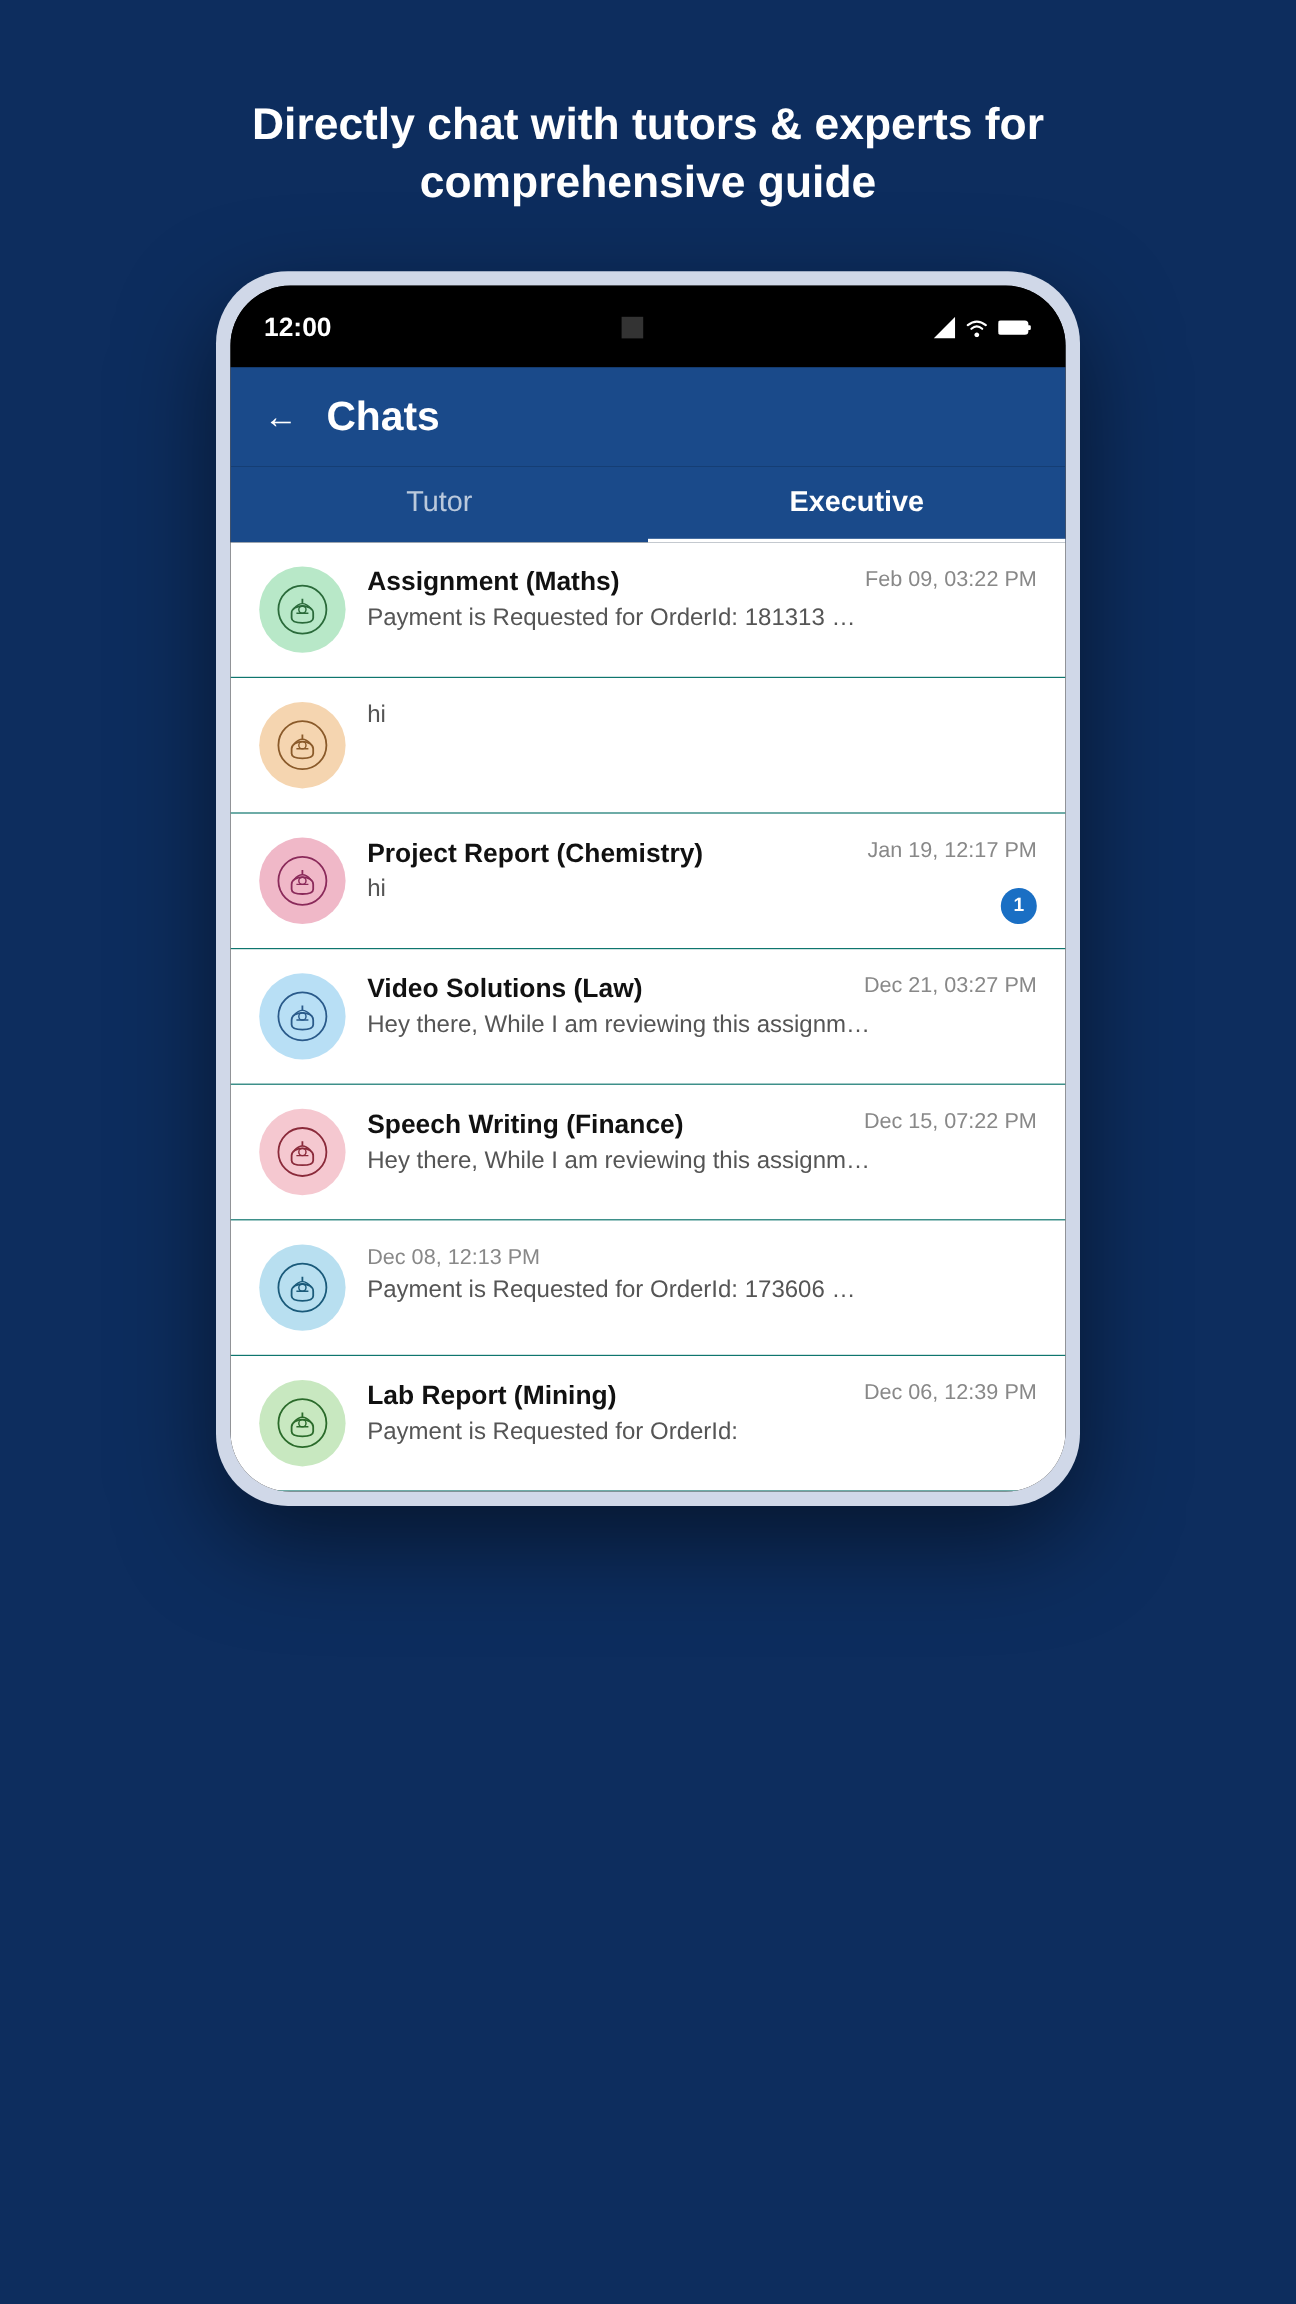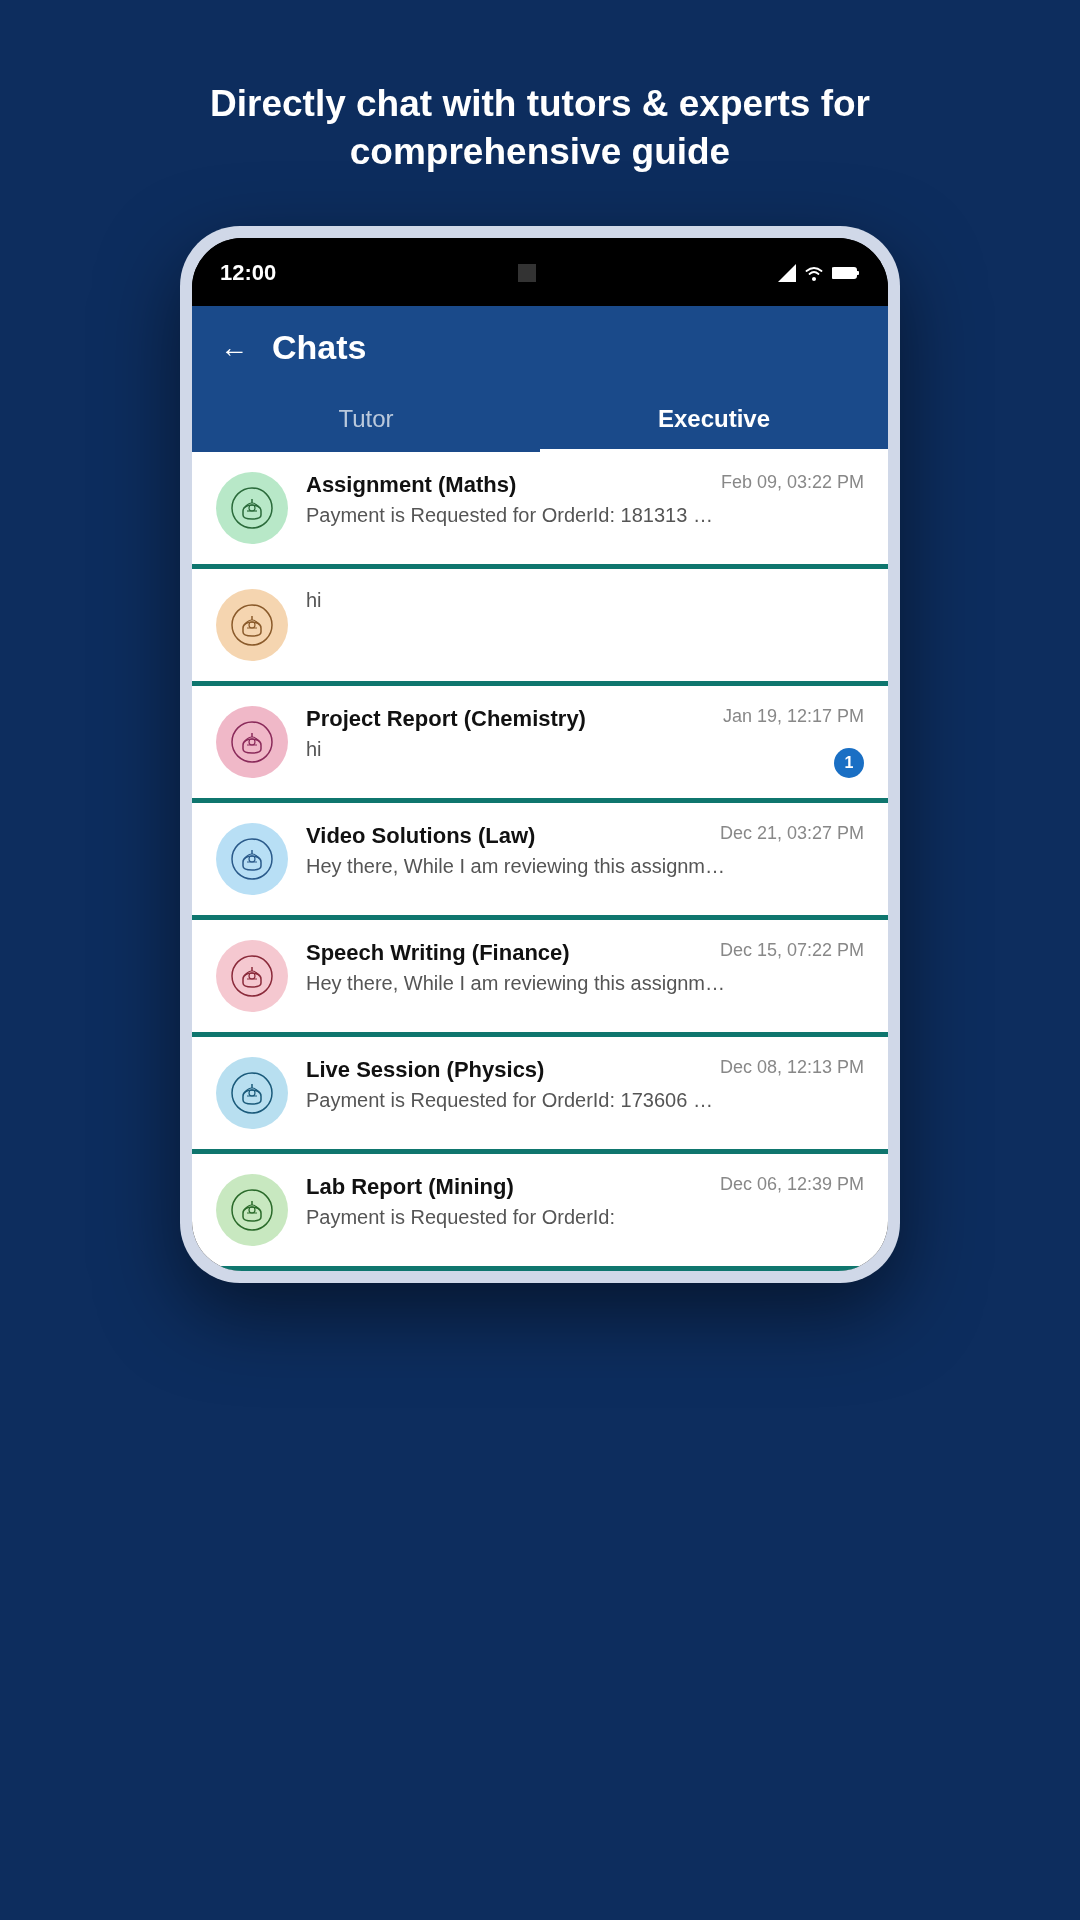--- a/index.html
+++ b/index.html
@@ -100,21 +100,21 @@
     
     .chat-list {
       background: #fff;
       overflow: hidden;
     }
 
     .chat-item {
       display: flex;
       align-items: flex-start;
       padding: 20px 24px;
-      border-bottom: 5px solid #0f766e;
+      border-bottom: 1px solid #0f766e;
       position: relative;
       gap: 18px;
     }
 
     .chat-avatar {
       width: 72px;
       height: 72px;
       border-radius: 50%;
       display: flex;
       align-items: center;
@@ -342,21 +342,20 @@
             <circle cx="23" cy="23" r="20" stroke="#1a5a7a" stroke-width="1.5" fill="none"></circle>
             <path d="M14 26 C14 18 32 18 32 26 L32 30 C32 32 30 34 23 34 C16 34 14 32 14 30 Z" stroke="#1a5a7a" stroke-width="1.5" fill="none"></path>
             <path d="M18 26 L28 26" stroke="#1a5a7a" stroke-width="1.2"></path>
             <path d="M23 18 L23 14" stroke="#1a5a7a" stroke-width="1.5"></path>
             <circle cx="23" cy="23" r="3" stroke="#1a5a7a" stroke-width="1.2" fill="none"></circle>
             <path d="M16 22 Q23 14 30 22" stroke="#1a5a7a" stroke-width="1.2" fill="none"></path>
           </svg>
         </div>
         <div class="chat-content">
           <div class="chat-top-row">
-            <span class="chat-title">Live Session (Physics)</span>
             <span class="chat-time">Dec 08, 12:13 PM</span>
           </div>
           <div class="chat-preview">Payment is Requested for OrderId: 173606 Subject:</div>
         </div>
       </div>
 
       <div class="chat-item">
         <div class="chat-avatar avatar-green2">
           <svg class="helmet-svg" viewBox="0 0 46 46" fill="none" xmlns="http://www.w3.org/2000/svg">
             <circle cx="23" cy="23" r="20" stroke="#2a6a2a" stroke-width="1.5" fill="none"></circle>

